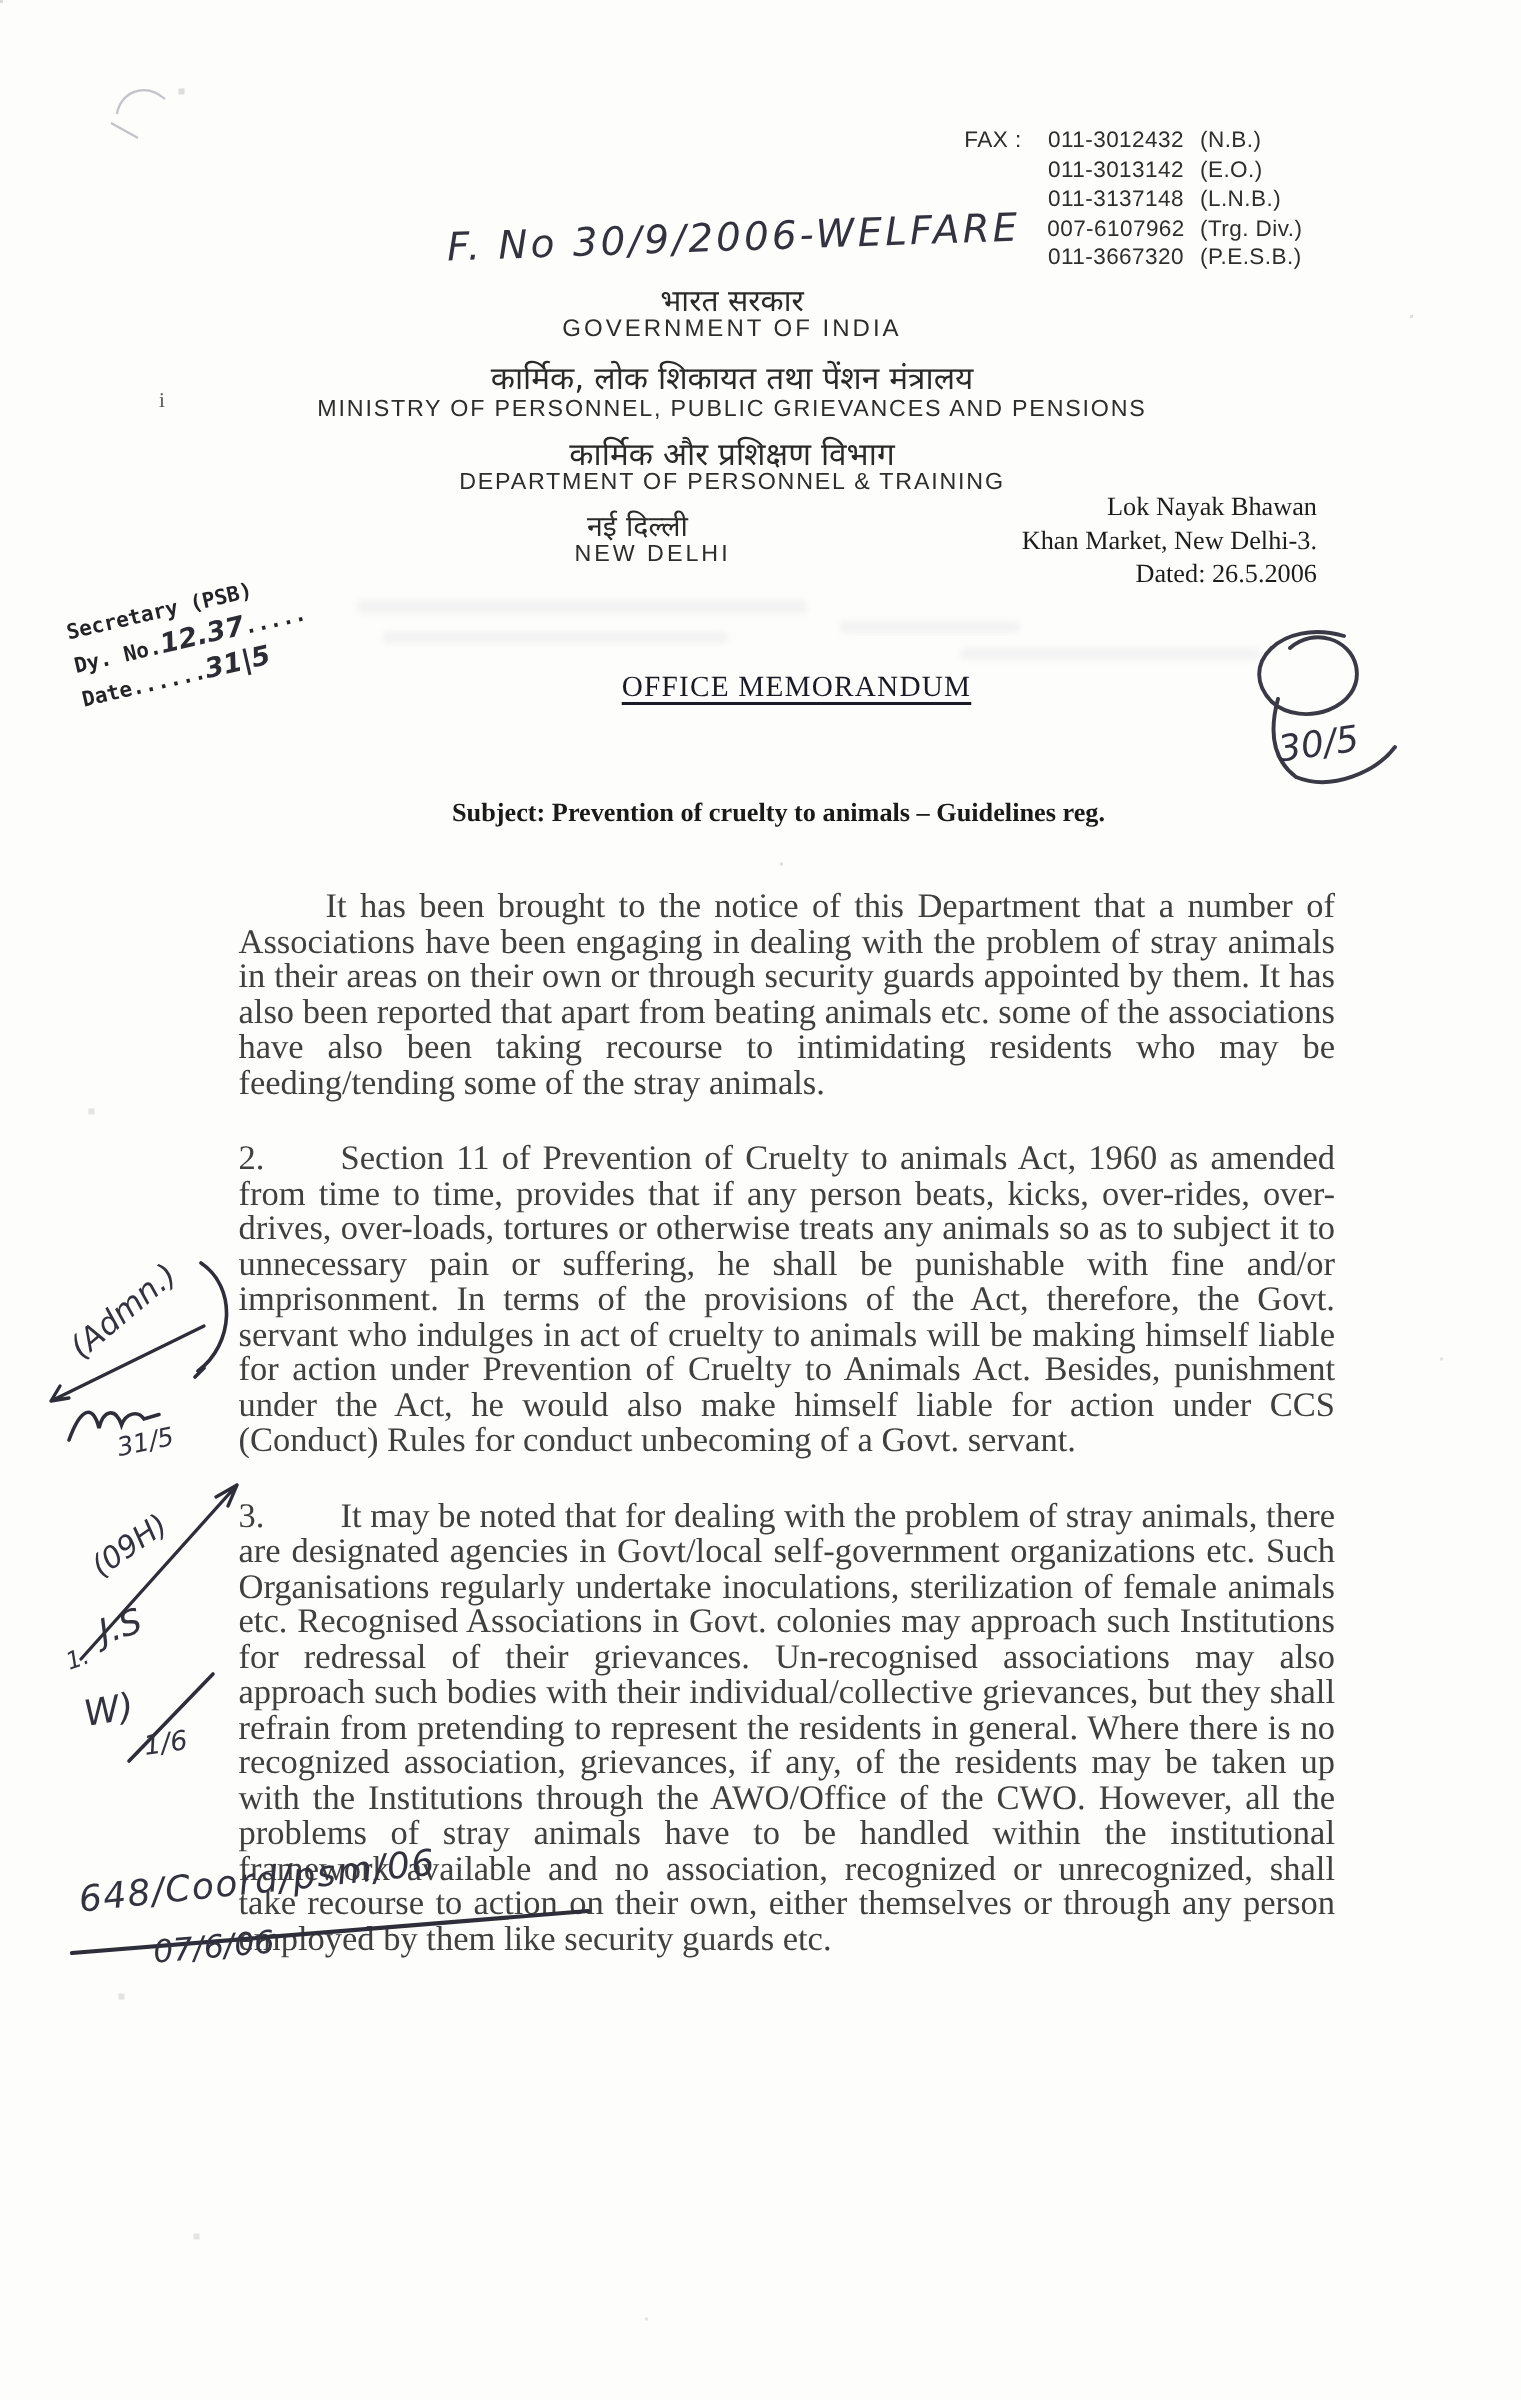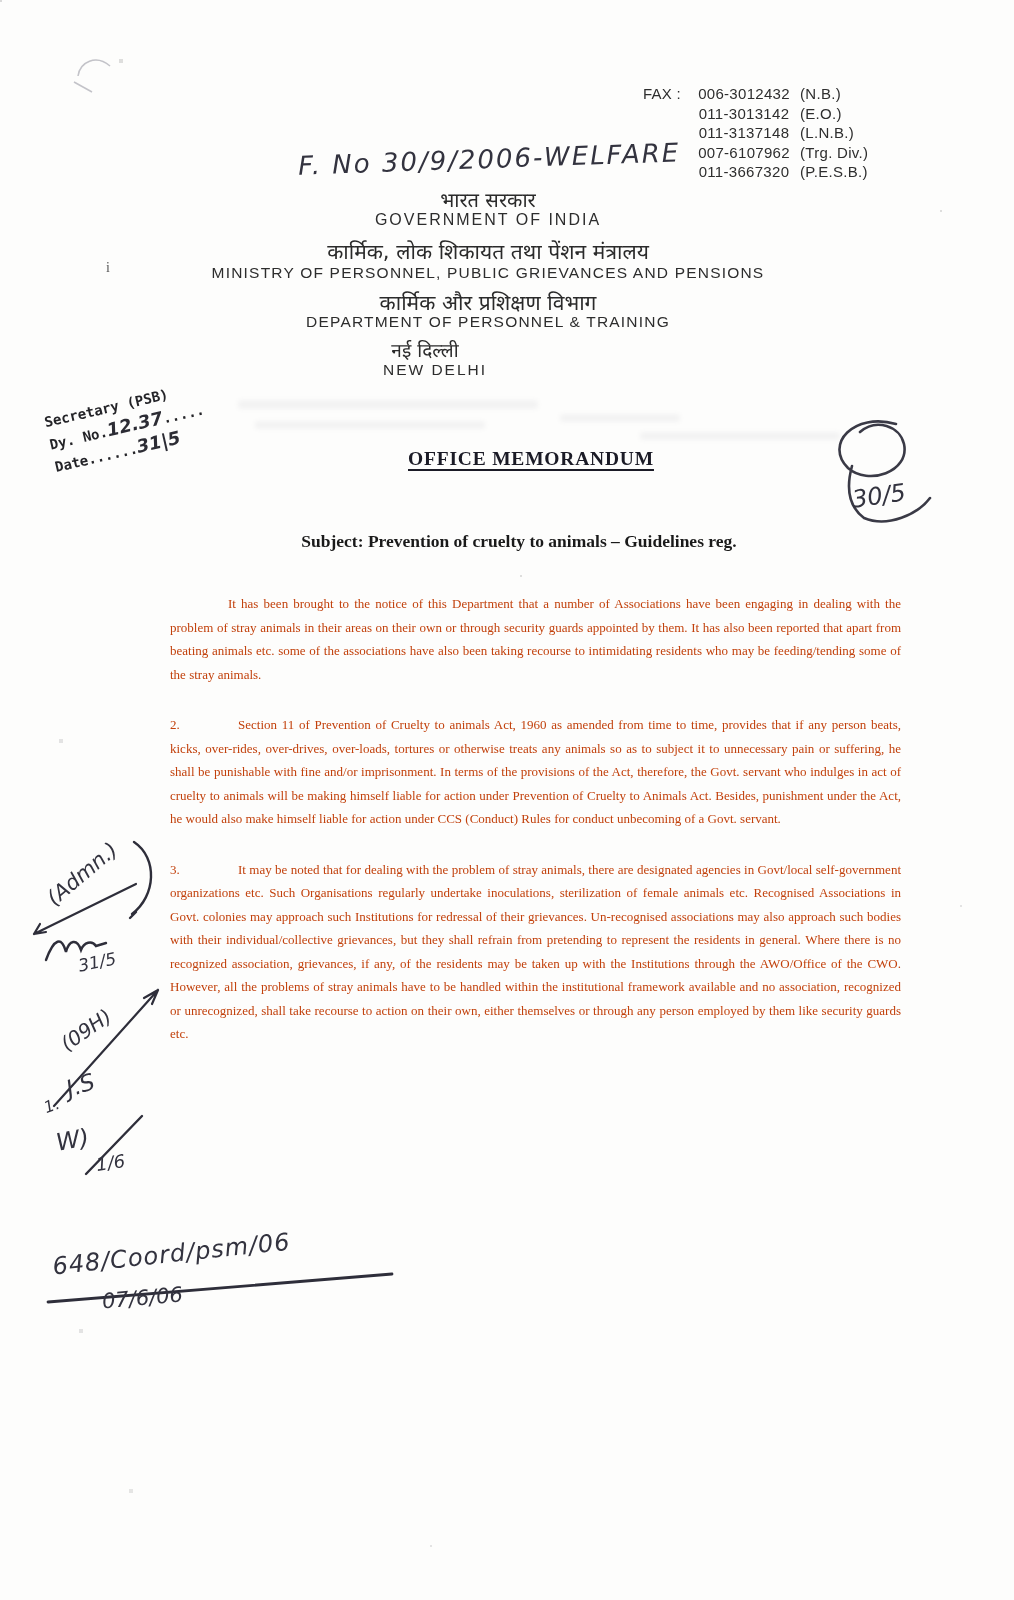--- a/index.html
+++ b/index.html
@@ -37,27 +37,27 @@
           font-size:17.5px; line-height:22.5px; color:#1c1c1c; }
   
   .stamp { position:absolute; left:48px; top:394px; transform:rotate(-13deg);
            font-family:"DejaVu Sans Mono", monospace; font-weight:bold; color:#242428;
            font-size:14px; line-height:21px; white-space:nowrap; }
   .stamp .hv { font-family:"DejaVu Sans", sans-serif; font-style:italic; font-weight:bold;
                font-size:18px; color:#2c2c34; }
   
   .om-title { position:absolute; top:448px; left:0; width:100%; text-align:center;
               transform:translateX(24px); }
-  .om-title span { font-weight:bold; font-size:19.5px; letter-spacing:.8px; color:#1b1b26;
+  .om-title span { font-weight:normal; font-size:19.5px; letter-spacing:.8px; color:#1b1b26;
                    text-decoration:underline; text-decoration-thickness:2px; text-underline-offset:4px; }
   .subject { position:absolute; top:531px; left:0; width:100%; text-align:center;
              transform:translateX(12px); font-weight:bold; font-size:17.5px; color:#1a1a1a; }
   
-  .body-text { position:absolute; left:170px; top:592px; width:731px;
-               font-size:13px; line-height:23.5px; text-align:justify; color:#c2410c; }
+  .body-text { position:absolute; left:159px; top:592px; width:731px;
+               font-size:23px; line-height:23.5px; text-align:justify; color:#404040; }
   .body-text p { margin:0 0 27px 0; }
   .indent { text-indent:58px; }
   .pnum { display:inline-block; width:68px; text-indent:0; }
   
   .admn   { left:40px;  top:862px;  font-size:21px; transform:rotate(-40deg); }
   .sdate1 { left:78px;  top:952px;  font-size:17px; transform:rotate(-12deg); }
   .code9h { left:58px;  top:1018px; font-size:20px; transform:rotate(-35deg); }
   .tick1  { left:44px;  top:1096px; font-size:16px; transform:rotate(-20deg); }
   .jsinit { left:66px;  top:1072px; font-size:23px; transform:rotate(-18deg); }
   .winit  { left:56px;  top:1126px; font-size:24px; transform:rotate(-10deg); }
@@ -84,21 +84,21 @@
   <div class="ghost" style="left:560px;top:414px;width:120px;height:8px;"></div>
   <div class="ghost" style="left:640px;top:432px;width:200px;height:8px;"></div>
   <svg class="svgmark" style="left:66px;top:52px;" width="60" height="50" viewBox="0 0 60 50">
     <path d="M 44 14 C 30 2, 14 10, 12 24 M 8 30 L 26 40" stroke="#8a8a95" stroke-width="1.5" fill="none" opacity="0.5"></path>
   </svg>
   <div class="imark">i</div>
 
   <div class="fax">
     <div class="fax-row">
       <span class="fax-label">FAX :</span>
-      <span class="fax-num">006-3012432</span>
+      <span class="fax-num">011-3012432</span>
       <span class="fax-code">(N.B.)</span>
     </div>
     <div class="fax-row">
       <span class="fax-label"></span>
       <span class="fax-num">011-3013142</span>
       <span class="fax-code">(E.O.)</span>
     </div>
     <div class="fax-row">
       <span class="fax-label"></span>
       <span class="fax-num">011-3137148</span>
@@ -120,20 +120,25 @@
 
   <div class="hline hindi h-govt-hi">भारत सरकार</div>
   <div class="hline eng h-govt-en">GOVERNMENT OF INDIA</div>
   <div class="hline hindi h-min-hi">कार्मिक, लोक शिकायत तथा पेंशन मंत्रालय</div>
   <div class="hline eng h-min-en">MINISTRY OF PERSONNEL, PUBLIC GRIEVANCES AND PENSIONS</div>
   <div class="hline hindi h-dept-hi">कार्मिक और प्रशिक्षण विभाग</div>
   <div class="hline eng h-dept-en">DEPARTMENT OF PERSONNEL &amp; TRAINING</div>
   <div class="hline hindi h-city-hi">नई दिल्ली</div>
   <div class="hline eng h-city-en">NEW DELHI</div>
 
+  <div class="addr">
+    <div>Lok Nayak Bhawan</div>
+    <div>Khan Market, New Delhi-3.</div>
+    <div>Dated: 26.5.2006</div>
+  </div>
 
   <div class="stamp">
     <div>Secretary (PSB)</div>
     <div><span>Dy. No.</span><span class="hv">12.37</span><span>.....</span></div>
     <div><span>Date......</span><span class="hv">31|5</span></div>
   </div>
 
   <svg class="svgmark" style="left:818px;top:410px;" width="140" height="120" viewBox="0 0 140 120">
     <path d="M 78 14 C 36 2, 6 34, 30 58 C 50 76, 92 62, 86 34 C 82 16, 58 8, 42 22 M 34 56 C 28 78, 30 96, 46 108 M 46 108 C 70 118, 100 104, 112 88" stroke="#3a3a46" stroke-width="2.6" fill="none" stroke-linecap="round"></path>
   </svg>

